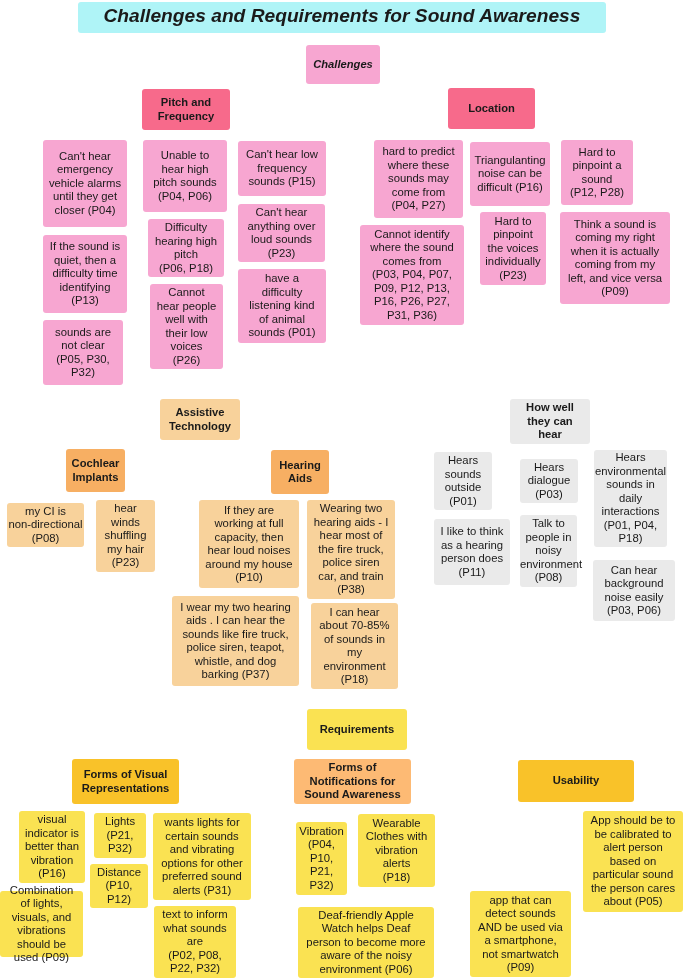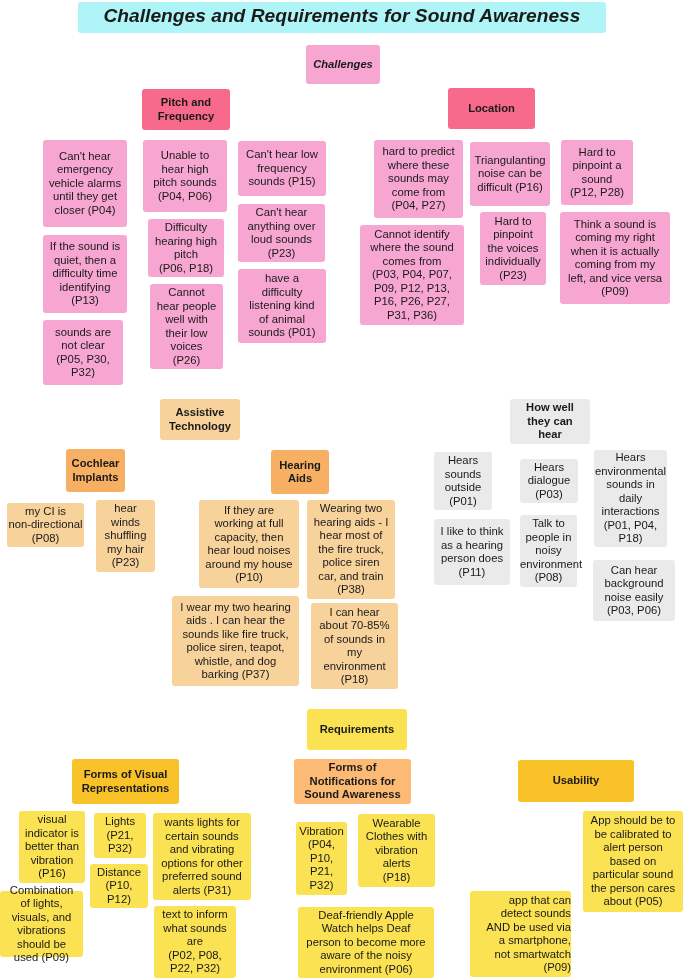--- a/index.html
+++ b/index.html
@@ -250,21 +250,21 @@
 Clothes with
 vibration
 alerts
 (P18)</span></div>
   <div class="node leaf" style="left: 298px; top: 907px; width: 136px; height: 71px; background: rgb(250, 226, 82); color: rgb(26, 26, 26);"><span class="label">Deaf-friendly Apple
 Watch helps Deaf
 person to become more
 aware of the noisy
 environment (P06)</span></div>
   <div class="node hdr" style="left: 518px; top: 760px; width: 116px; height: 42px; background: rgb(249, 194, 41); color: rgb(26, 26, 26);"><span class="label">Usability</span></div>
-  <div class="node leaf" style="left: 470px; top: 891px; width: 101px; height: 86px; background: rgb(250, 226, 82); color: rgb(26, 26, 26); text-align: right;"><span class="label">app that can
+  <div class="node leaf" style="left: 470px; top: 891px; width: 101px; height: 86px; background: rgb(250, 226, 82); color: rgb(26, 26, 26);"><span class="label">app that can
 detect sounds
 AND be used via
 a smartphone,
 not smartwatch
 (P09)</span></div>
   <div class="node leaf" style="left: 583px; top: 811px; width: 100px; height: 101px; background: rgb(250, 226, 82); color: rgb(26, 26, 26);"><span class="label">App should be to
 be calibrated to
 alert person
 based on
 particular sound

